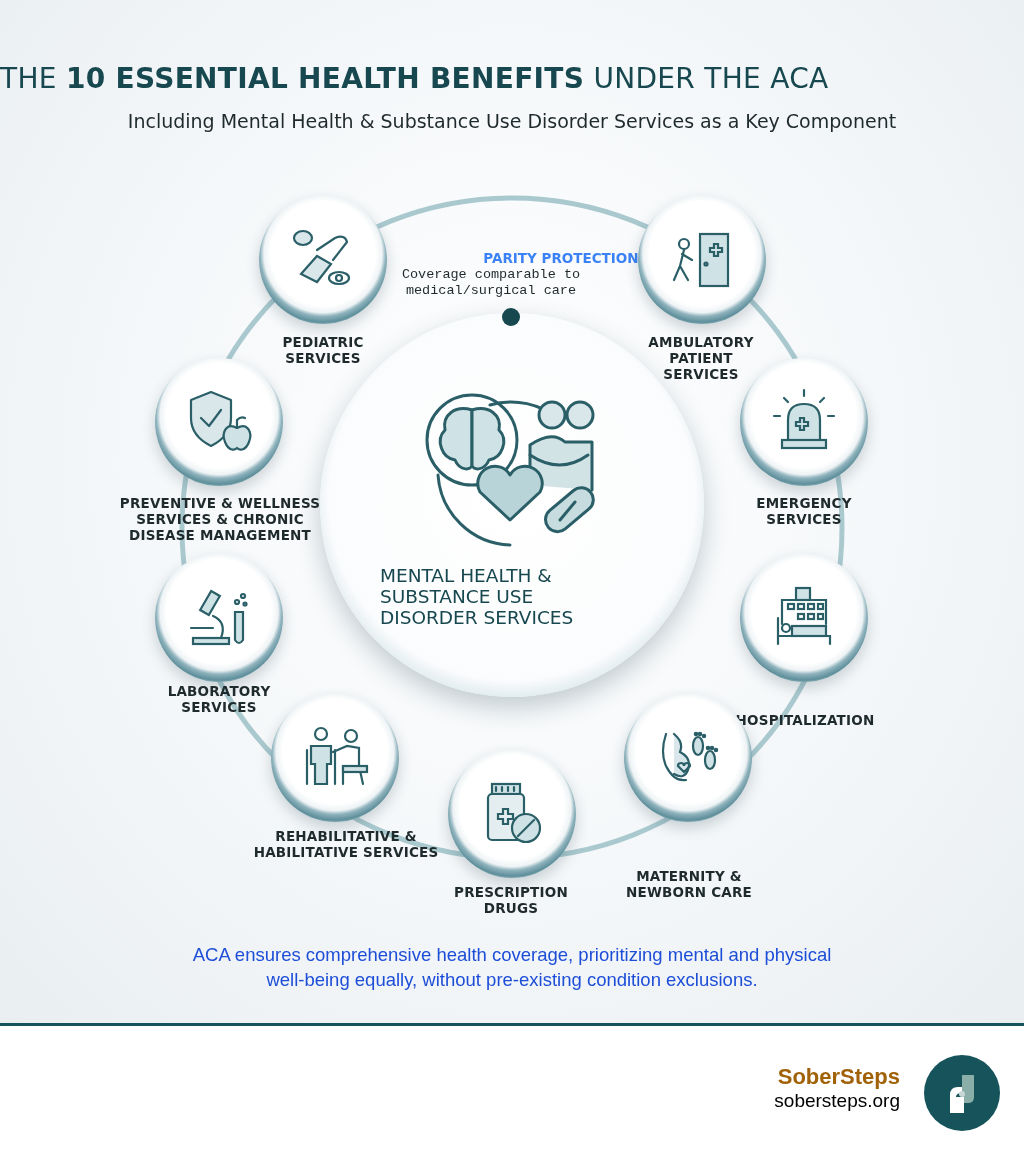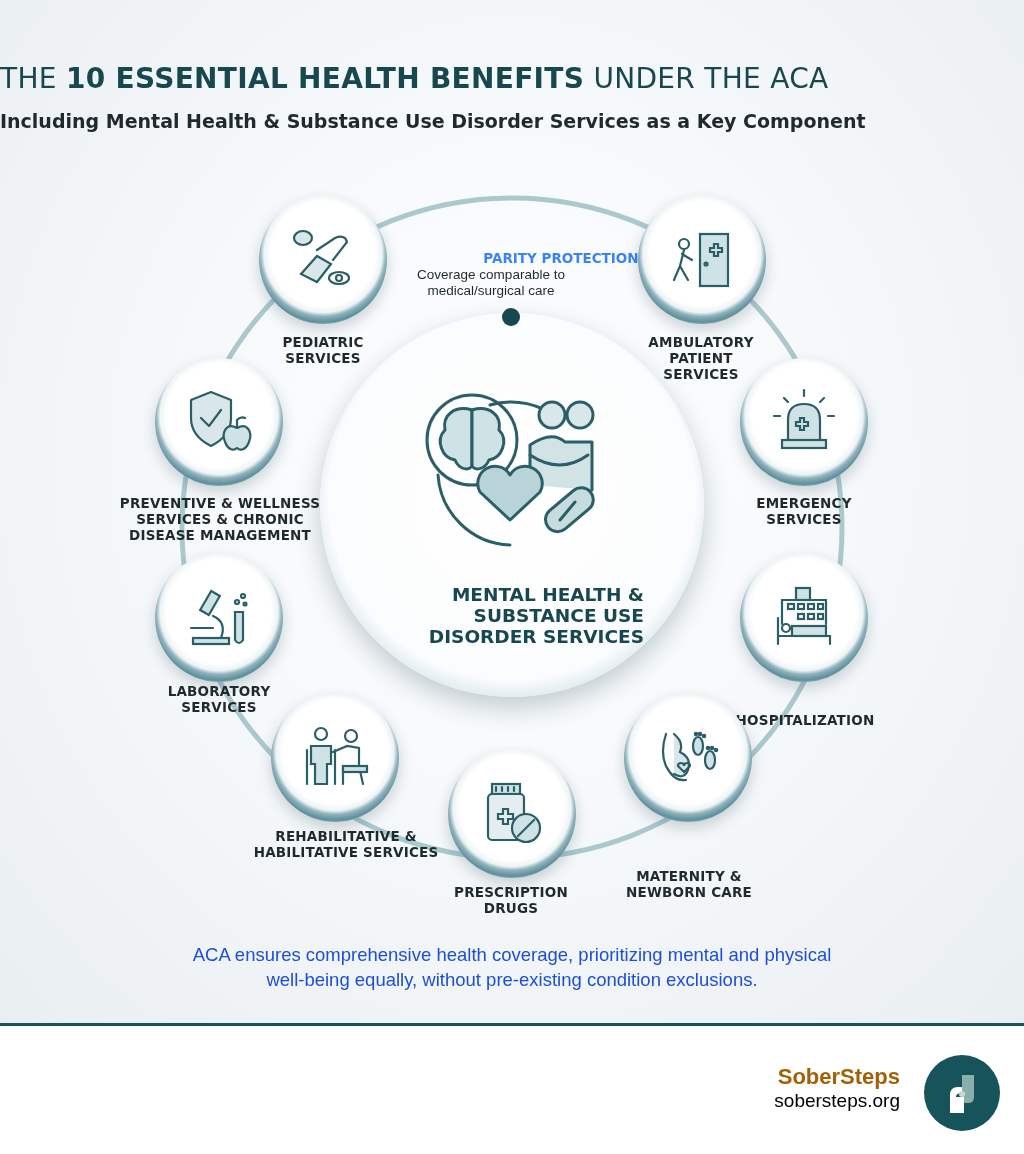--- a/index.html
+++ b/index.html
@@ -16,23 +16,22 @@
   }
   .title {
     position: absolute; left: 0; right: 0; top: 62px;
     text-align: left; font-size: 28px; letter-spacing: 0.3px;
     color: #17474f; font-family: "DejaVu Sans", sans-serif;
   }
   .title b { font-weight: 700; }
   .title span.light { font-weight: 400; }
   .subtitle {
     position: absolute; left: 0; right: 0; top: 110px;
-    text-align: left; font-size: 19px; color: #1f2a2c;
+    text-align: center; font-size: 19px; color: #1f2a2c;
     font-family: "DejaVu Sans", sans-serif;
-    font-weight: bold;
   }
   svg.orbit { position: absolute; left: 0; top: 0; }
   .node {
     position: absolute; width: 128px; height: 128px; border-radius: 50%;
     background: radial-gradient(circle at 50% 45%, #ffffff 0%, #ffffff 55%, #eef3f5 62%, #8fb3bd 66%, #5e8f9b 72%, #cfdde1 78%, #ffffff 82%, #2f5f69 86%, #ffffff 90%);
     box-shadow: 0 6px 14px rgba(40,70,80,0.22);
     display: flex; align-items: center; justify-content: center;
   }
   .node svg { width: 72px; height: 72px; }
   .label {
@@ -41,31 +40,31 @@
     font-family: "DejaVu Sans", sans-serif;
     white-space: pre-line;
   }
   .center {
     position: absolute; left: 320px; top: 313px; width: 384px; height: 384px; border-radius: 50%;
     background: radial-gradient(circle at 50% 48%, #ffffff 0%, #fbfcfd 66%, #e3edf0 72%, #a7c7cd 74%, #17474f 76%, #17474f 80%, #9cc4c9 82%, #ffffff 86%, #17474f 88%, #17474f 89%, #ffffff 91%);
     box-shadow: 0 10px 26px rgba(20,60,70,0.25);
   }
   .center-icon { position: absolute; left: 420px; top: 380px; width: 180px; height: 175px; }
   .center-label {
-    position: absolute; left: 380px; top: 584px; width: 264px;
-    text-align: right; font-weight: 700; font-size: 18.5px; line-height: 21px;
+    position: absolute; left: 380px; top: 565px; width: 264px;
+    text-align: left; font-weight: 400; font-size: 18.5px; line-height: 21px;
     color: #17474f; font-family: "DejaVu Sans", sans-serif; white-space: pre-line;
   }
   .parity-title {
     position: absolute; left: 380px; top: 250px; width: 264px; text-align: right;
     font-size: 13.5px; font-weight: 700; color: #3b82f6; font-family: "DejaVu Sans", sans-serif;
   }
   .parity-body {
     position: absolute; left: 380px; top: 267px; width: 222px; text-align: center;
-    font-size: 13.5px; line-height: 16px; color: #1f2a2c; font-family: Liberation Sans, sans-serif; white-space: pre-line;
+    font-size: 13.5px; line-height: 16px; color: #1f2a2c; font-family: Liberation Mono, monospace; white-space: pre-line;
   }
   .parity-dot {
     position: absolute; left: 502px; top: 308px; width: 18px; height: 18px; border-radius: 50%;
     background: #17474f;
   }
   .summary {
     position: absolute; left: 100px; right: 100px; top: 942px;
     text-align: center; font-size: 18.5px; line-height: 25px; color: #1d4ed8;
     white-space: pre-line;
   }

